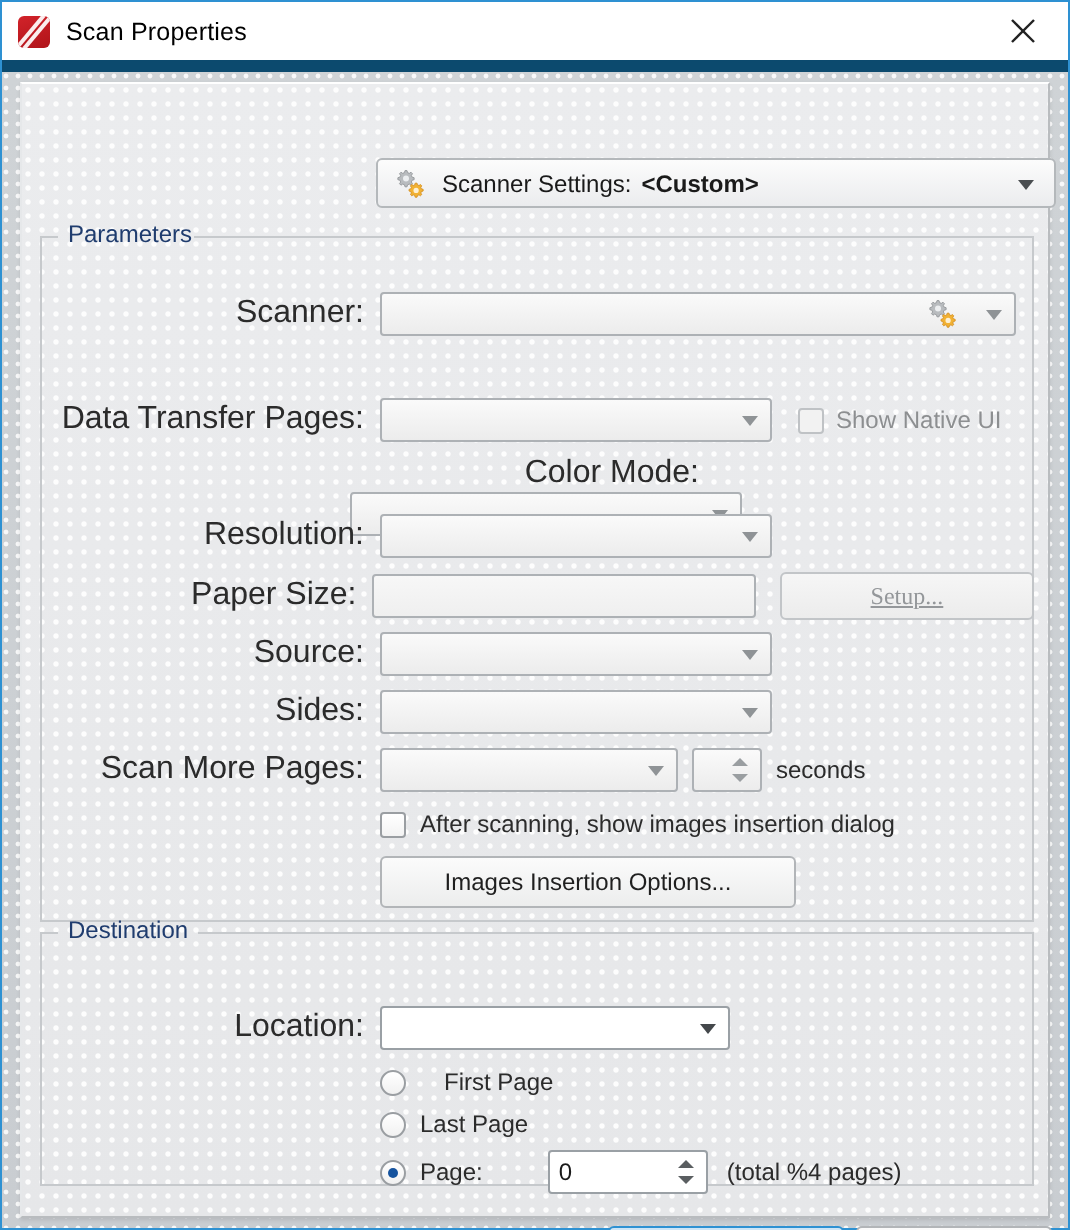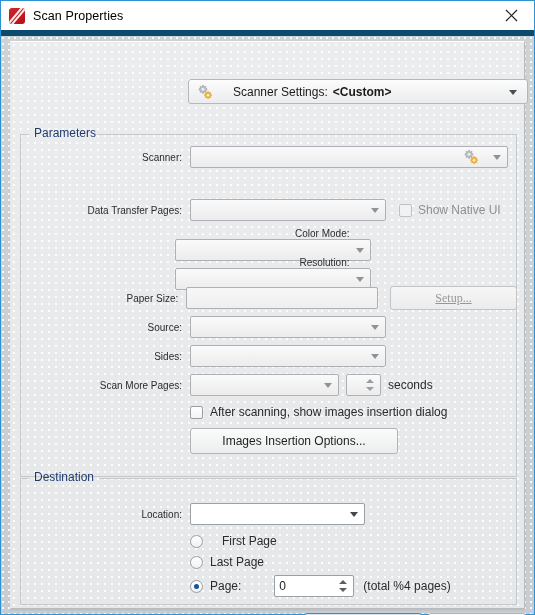--- a/index.html
+++ b/index.html
@@ -91,21 +91,21 @@
   }
 
   
   .row {
     position: absolute;
     display: flex;
     align-items: center;
   }
   .lbl {
     text-align: right;
-    font-size: 10px;
+    font-size: 16px;
     color: #2b2b2b;
     white-space: nowrap;
   }
 
   .field {
     box-sizing: border-box;
     height: 22px;
     border: 1px solid #adb1b5;
     border-radius: 2px;
     background: linear-gradient(#fafafa, #ececec);
@@ -253,21 +253,21 @@
     box-sizing: border-box;
     border: 1px solid #b4b8bb;
     border-radius: 3px;
     background: linear-gradient(#fcfcfc, #ebecee);
     display: flex;
     align-items: center;
     padding-left: 8px;
     font-size: 12px;
   }
   .settings-bar .arrow { right: 10px; border-top-color: #4a4e51; }
-  .sb-label { margin-left: 18px; color: #1a1a1a; text-align: right; }
+  .sb-label { margin-left: 6px; color: #1a1a1a; text-align: right; }
   .sb-value { margin-left: 5px; color: #1a1a1a; font-weight: 600; }
   .inline-gears { width: 18px; height: 16px; flex: none; }
   .hint { font-size: 12px; color: #2b2b2b; }
   .hint.dis { color: #8d8f91; }
 </style>
 </head>
 <body>
 
 <div class="window">
 
@@ -296,21 +296,21 @@
               <path d="M10.6 7.6l.9 .0 .22 .85 .78 .33 .74-.48 .62 .62-.48 .74 .33 .78 .85 .22v.86l-.85 .22-.33 .78 .48 .74-.62 .62-.74-.48-.78 .33-.22 .85h-.9l-.22-.85-.78-.33-.74 .48-.62-.62 .48-.74-.33-.78-.85-.22v-.86l.85-.22 .33-.78-.48-.74 .62-.62 .74 .48 .78-.33z"></path>
             </g>
             <circle cx="11.05" cy="11.2" r="1.3" fill="#fdf0d4"></circle>
           </svg>
         </span>
         <span class="sb-label">Scanner Settings:</span>
         <span class="sb-value">&lt;Custom&gt;</span>
         <span class="arrow dark"></span>
       </div>
 
-      <div class="group" style="left:9px; top:92px; width:497px; height:343px;">
+      <div class="group" style="left:9px; top:76px; width:497px; height:343px;">
         <div class="group-top">
           <div class="ln" style="left:0; width:8px;"></div>
           <div class="ln" style="left:76px; right:0;"></div>
         </div>
         <div class="group-title" style="left:10px;">Parameters</div>
       </div>
 
       <div class="row" style="left:9px; top:104px; width:497px;">
         <div class="lbl" style="width:162px;">Scanner:</div>
         <div class="field" style="margin-left:8px; width:318px;">
@@ -342,21 +342,21 @@
       </div>
 
       <div class="row" style="left:9px; top:186px; width:497px;flex-direction:column;">
         <div class="lbl" style="width:162px;">Color Mode:</div>
         <div class="field" style="margin-left:8px; width:196px;">
           <span></span>
           <span class="arrow"></span>
         </div>
       </div>
 
-      <div class="row" style="left:9px; top:215px; width:497px;flex-direction:column;">
+      <div class="row" style="left:9px; top:215px; width:497px;">
         <div class="lbl" style="width:162px;">Resolution:</div>
         <div class="field" style="margin-left:8px; width:196px;">
           <span></span>
           <span class="arrow"></span>
         </div>
       </div>
 
       <div class="row" style="left:9px; top:244px; width:497px;">
         <div class="lbl" style="width:162px;">Paper Size:</div>
         <div class="field plain" style="margin-left:8px; width:196px;">
@@ -399,21 +399,21 @@
 
       <div class="row" style="left:179px; top:363px;">
         <div class="cbx"></div>
         <div class="hint" style="margin-left:7px;">After scanning, show images insertion dialog</div>
       </div>
 
       <div class="btn" style="position:absolute; left:179px; top:386px; width:208px; height:26px;">
         <span>Images Insertion Options...</span>
       </div>
 
-      <div class="group" style="left:9px; top:436px; width:497px; height:127px;">
+      <div class="group" style="left:9px; top:424px; width:497px; height:127px;">
         <div class="group-top">
           <div class="ln" style="left:0; width:8px;"></div>
           <div class="ln" style="left:78px; right:0;"></div>
         </div>
         <div class="group-title" style="left:10px;">Destination</div>
       </div>
 
       <div class="row" style="left:9px; top:461px; width:497px;">
         <div class="lbl" style="width:162px;">Location:</div>
         <div class="field white" style="margin-left:8px; width:175px;">

